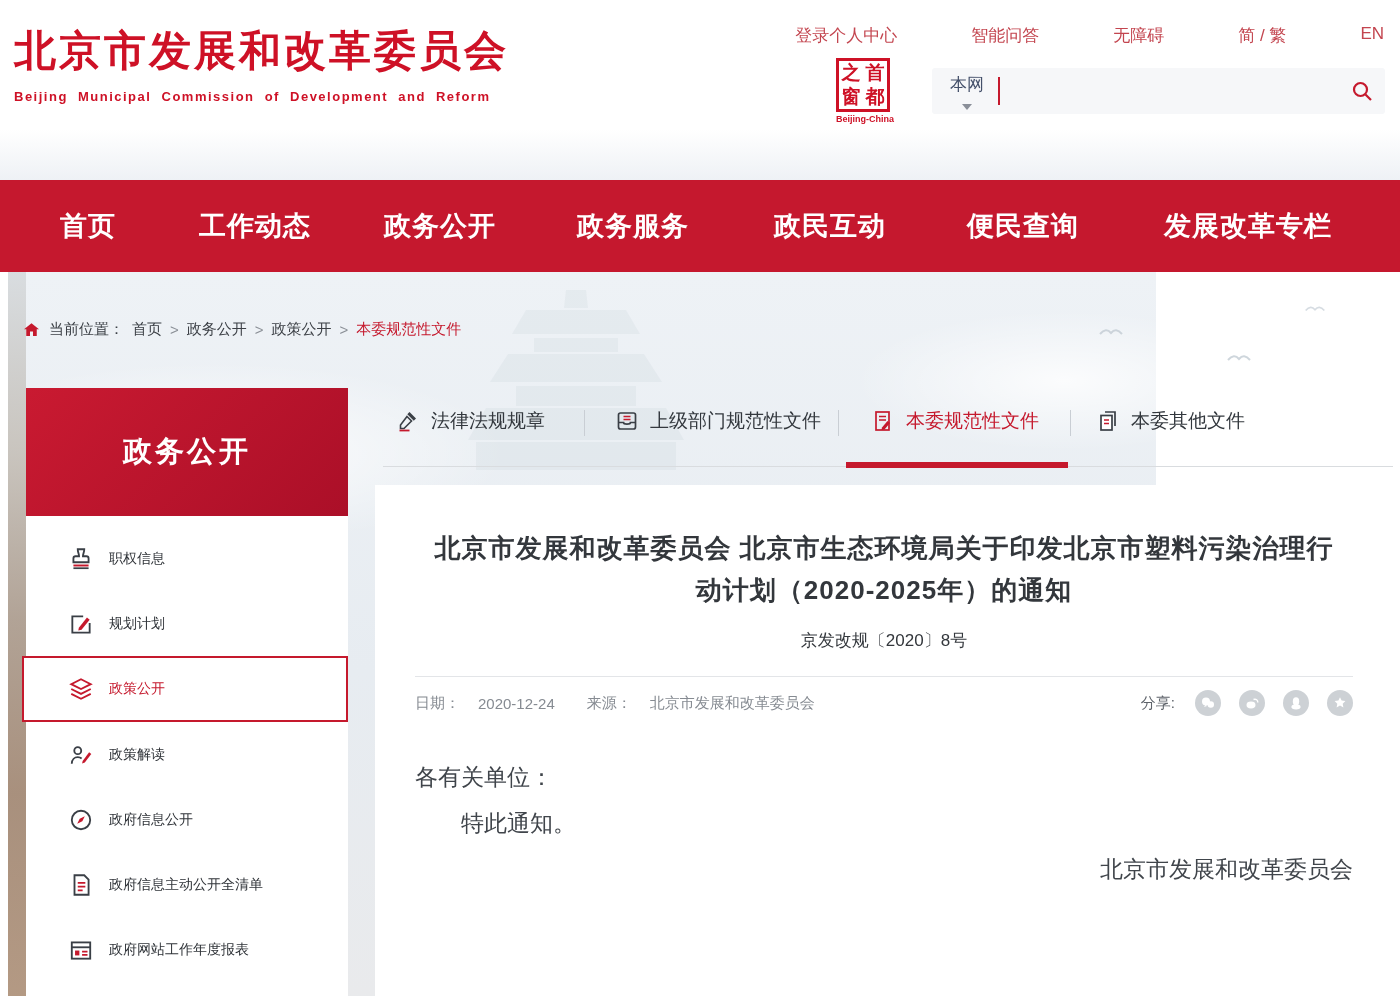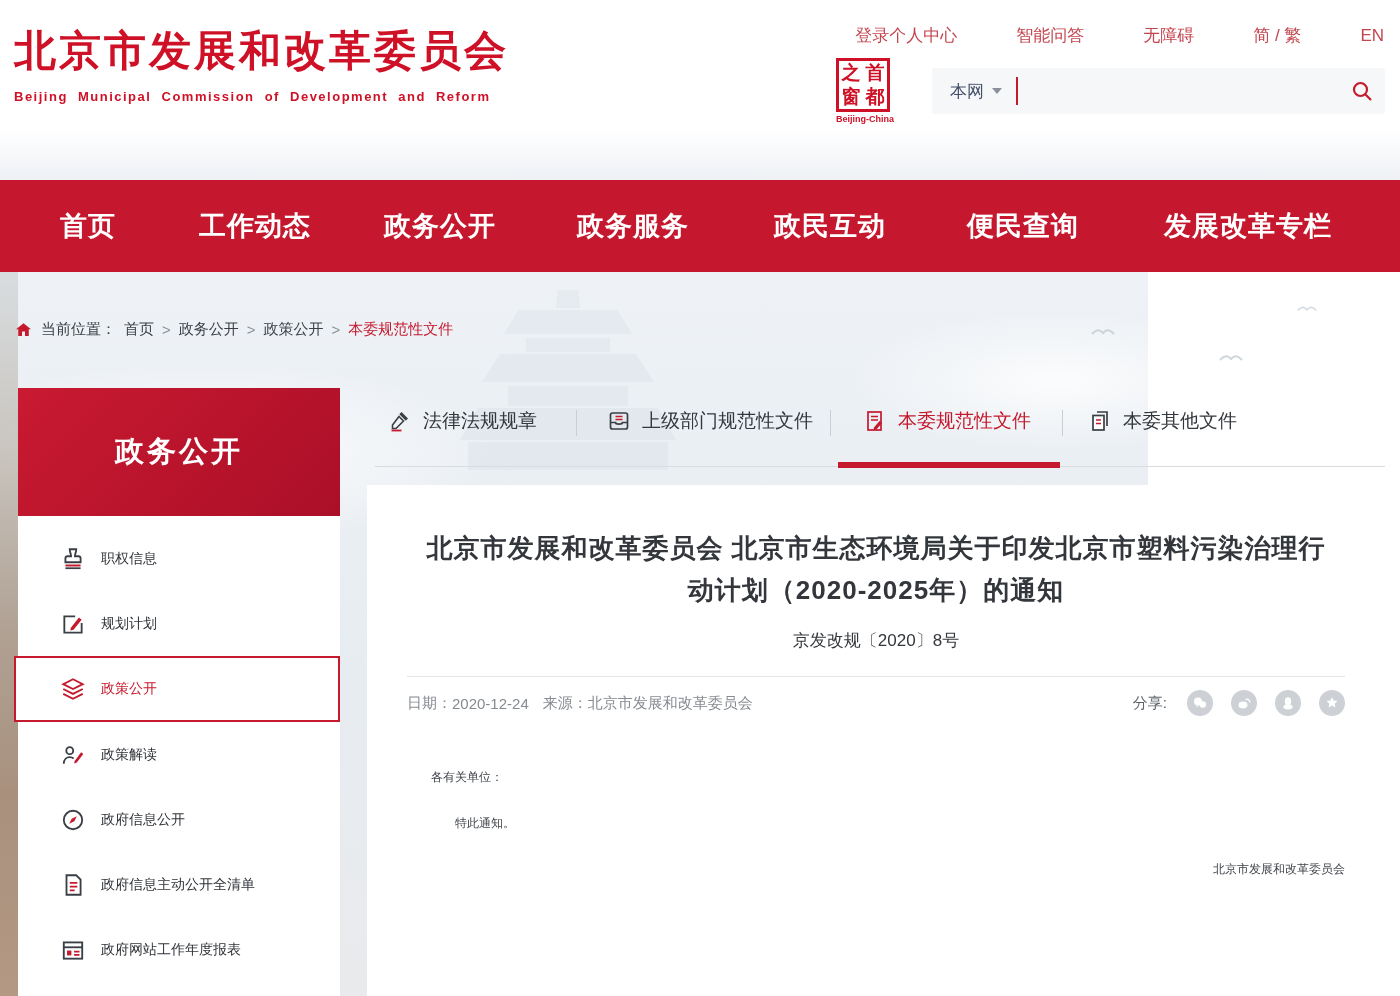--- a/index.html
+++ b/index.html
@@ -7,38 +7,38 @@
     width:1400px;height:996px;position:relative;
     font-family:"Liberation Sans","DejaVu Sans",sans-serif;
     background:#ffffff;color:#333;
   }
   
   .header{position:absolute;left:0;top:0;width:1400px;height:180px;
     background:linear-gradient(180deg,#ffffff 0%,#ffffff 72%,#eef1f5 100%);}
   .logo{position:absolute;left:14px;top:22px;}
   .logo-cn{font-size:42px;font-weight:900;color:#ce1126;letter-spacing:3px;line-height:1.4;}
   .logo-en{margin-top:8px;font-size:13px;font-weight:700;color:#ce1126;letter-spacing:1.5px;word-spacing:5px;}
-  .top-links{position:absolute;right:16px;top:24px;display:flex;gap:59px;align-items:center;}
+  .top-links{position:absolute;right:16px;top:24px;display:flex;gap:74px;}
   .top-link{font-size:17px;color:#c3454f;cursor:pointer;white-space:nowrap;}
   .stamp{position:absolute;left:836px;top:58px;width:58px;text-align:center;}
   .stamp-box{width:54px;height:54px;border:3px solid #ce1126;display:grid;grid-template-columns:1fr 1fr;box-sizing:border-box;background:#fff;}
   .stamp-box span{font-size:19px;font-weight:700;color:#ce1126;line-height:24px;}
   .stamp-caption{font-size:9px;font-weight:700;color:#ce1126;margin-top:2px;letter-spacing:0;}
   .searchbox{position:absolute;left:932px;top:68px;width:453px;height:46px;background:#f6f7f9;border-radius:3px;display:flex;align-items:center;}
-  .search-scope{display:flex;align-items:center;gap:8px;padding:0 14px 0 18px;font-size:17px;color:#44506a;cursor:pointer;}
+  .search-scope{display:flex;align-items:center;gap:8px;padding:0 14px 0 18px;font-size:17px;color:#44506a;cursor:pointer;flex-direction:column;}
   .caret{width:0;height:0;border-left:5px solid transparent;border-right:5px solid transparent;border-top:6px solid #8a8f99;}
   .search-divider{width:2px;height:28px;background:#c5192d;}
   .search-input{flex:1;height:100%;border:none;outline:none;background:transparent;font-size:16px;padding:0 12px;color:#333;}
   .search-btn{width:46px;height:46px;display:flex;align-items:center;justify-content:center;cursor:pointer;}
   
   .nav{position:absolute;left:0;top:180px;width:1400px;height:92px;background:#c5182e;}
   .nav-item{position:absolute;top:50%;transform:translateY(-50%);color:#ffffff;font-size:27px;font-weight:700;letter-spacing:1px;cursor:pointer;white-space:nowrap;}
   .n1{left:60px}.n2{left:199px}.n3{left:384px}.n4{left:577px}.n5{left:774px}.n6{left:967px}.n7{left:1164px}
   
-  .bg{position:absolute;left:0;top:272px;width:1148px;height:724px;
+  .bg{position:absolute;left:8px;top:272px;width:1148px;height:724px;
     background:
       radial-gradient(ellipse 420px 130px at 18% 25%, rgba(255,255,255,.85), rgba(255,255,255,0) 70%),
       radial-gradient(ellipse 520px 160px at 72% 45%, rgba(255,255,255,.7), rgba(255,255,255,0) 70%),
       radial-gradient(ellipse 300px 100px at 92% 15%, rgba(255,255,255,.8), rgba(255,255,255,0) 70%),
       linear-gradient(180deg,#eef2f6 0%,#e7ecf1 55%,#e9eaec 100%);}
   .left-strip{position:absolute;left:0;top:0;width:18px;height:724px;
     background:linear-gradient(180deg,#d5d9dc 0%,#c2bcb4 25%,#a89686 48%,#9d8069 72%,#aa8b71 100%);opacity:.85;}
   .right-strip{position:absolute;right:0;top:288px;width:15px;height:436px;
     background:linear-gradient(180deg,#adbec1 0%,#ba9b83 32%,#a6856e 62%,#b4947d 100%);opacity:.9;}
   .pagoda{position:absolute;left:408px;top:18px;opacity:.5;}
@@ -68,26 +68,26 @@
   .tab-divider{position:absolute;top:138px;width:1px;height:26px;background:#c9ced4;}
   .d1{left:576px}.d2{left:830px}.d3{left:1062px}
   .tabline{position:absolute;left:375px;top:194px;width:1010px;height:1px;background:#d9dcdf;}
   .tab-underline{position:absolute;left:838px;top:190px;width:222px;height:6px;background:#c5192d;}
   
   .panel{position:absolute;left:367px;top:213px;width:1018px;height:520px;background:#ffffff;box-sizing:border-box;padding:42px 40px 0 40px;overflow:hidden;}
   .article-title{max-width:900px;margin:0 auto;text-align:center;font-size:26px;font-weight:700;color:#33373c;line-height:42px;letter-spacing:1px;}
   .doc-number{text-align:center;margin-top:18px;font-size:17px;color:#33373c;}
   .panel-divider{margin-top:24px;border-top:1px solid #e3e5e8;}
   .meta-row{margin-top:13px;display:flex;justify-content:space-between;align-items:center;}
-  .meta-left{font-size:15px;color:#868b92;display:flex;gap:0;align-items:center;}
+  .meta-left{font-size:15px;color:#868b92;display:flex;gap:18px;align-items:center;}
   .meta-left .src-gap{margin-left:14px;}
   .share{display:flex;align-items:center;gap:18px;}
   .share-label{font-size:15px;color:#5f646b;margin-right:2px;}
   .share-circle{width:26px;height:26px;border-radius:50%;background:#cdd1d5;display:flex;align-items:center;justify-content:center;cursor:pointer;}
-  .body-text{margin-top:38px;font-size:12px;color:#40454b;line-height:46px;margin-left:24px;}
+  .body-text{margin-top:38px;font-size:23px;color:#40454b;line-height:46px;}
   .body-text p{margin:0;}
   .indent{text-indent:2em;}
   .sal{margin-bottom:8px;}
   .notice{margin-top:8px;}
   .signature{text-align:right;margin-top:6px;}
   svg{display:block;}
 </style>
 </head>
 <body>
 

